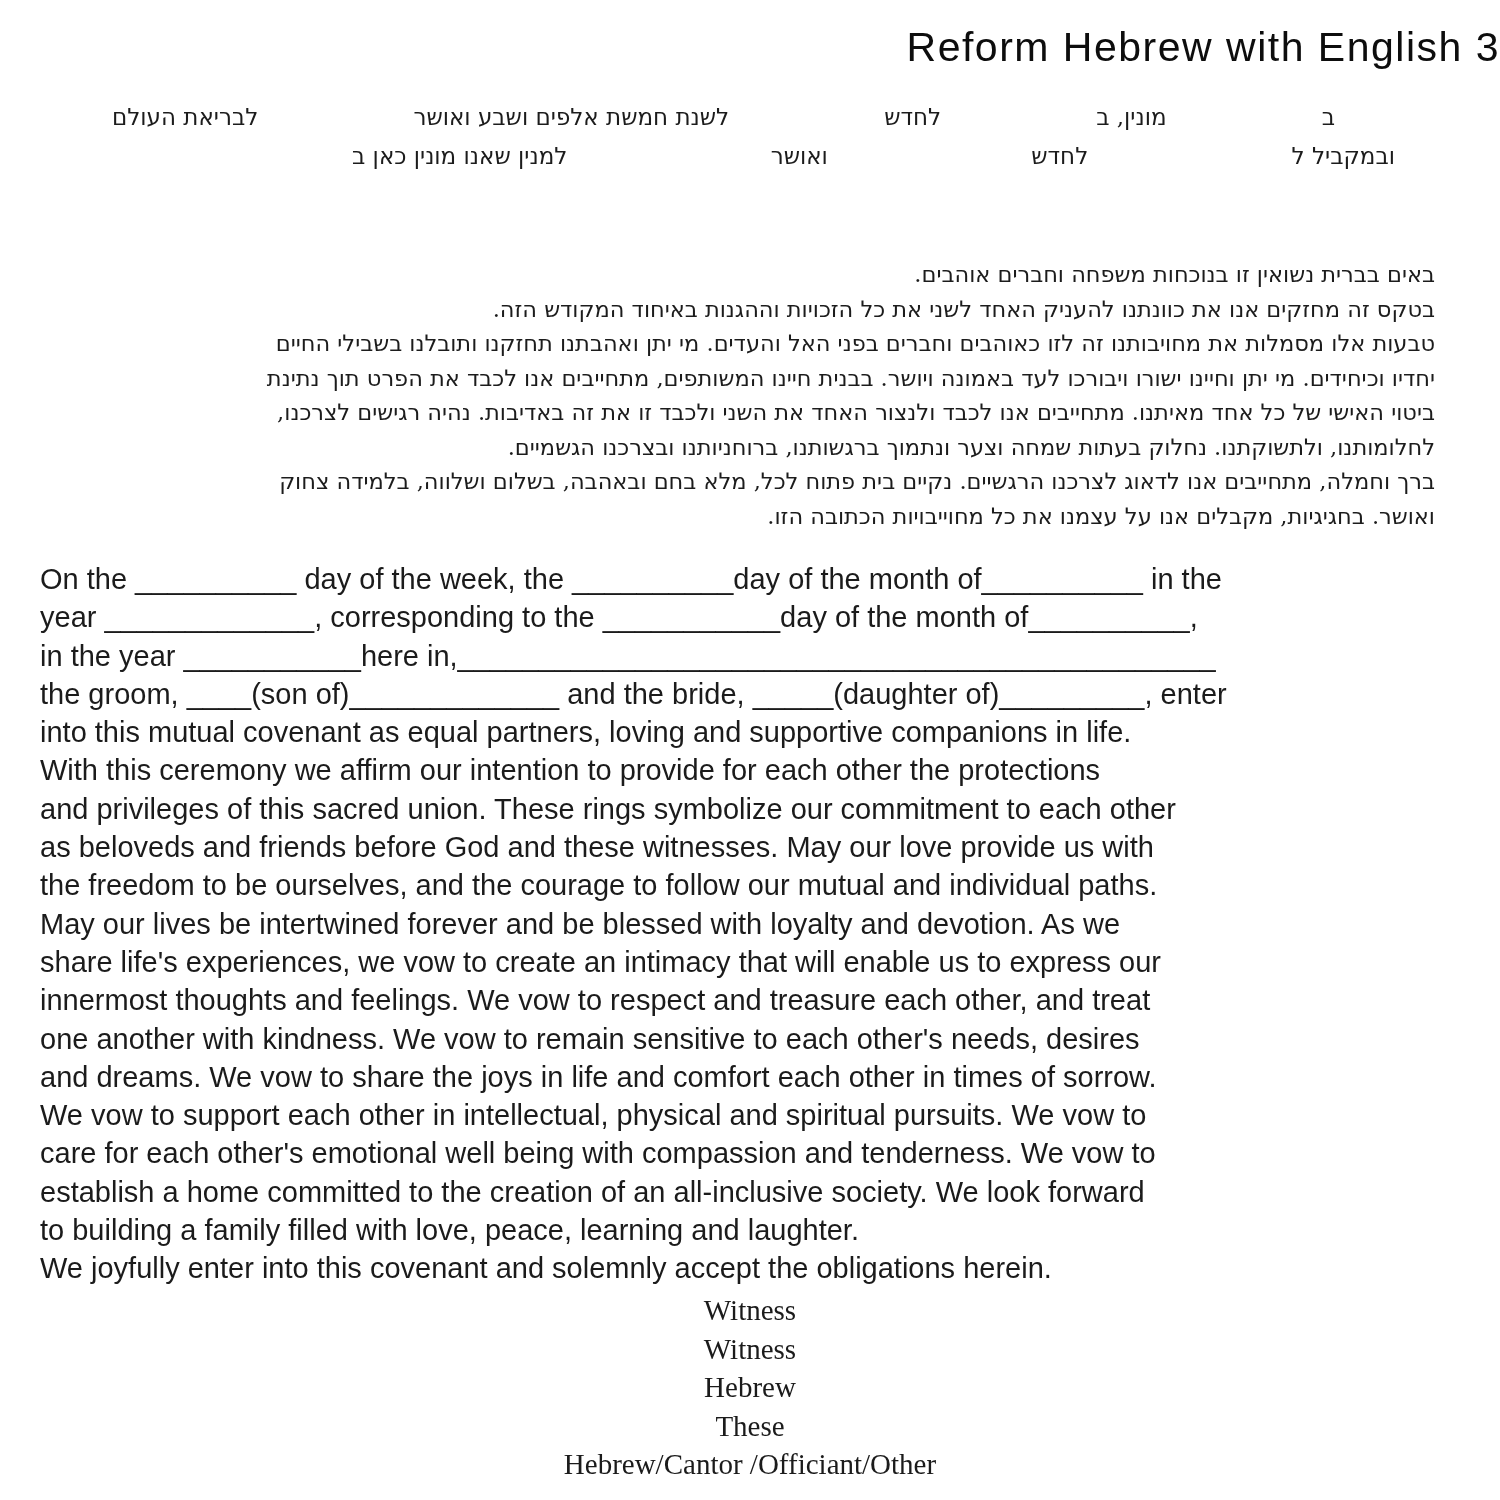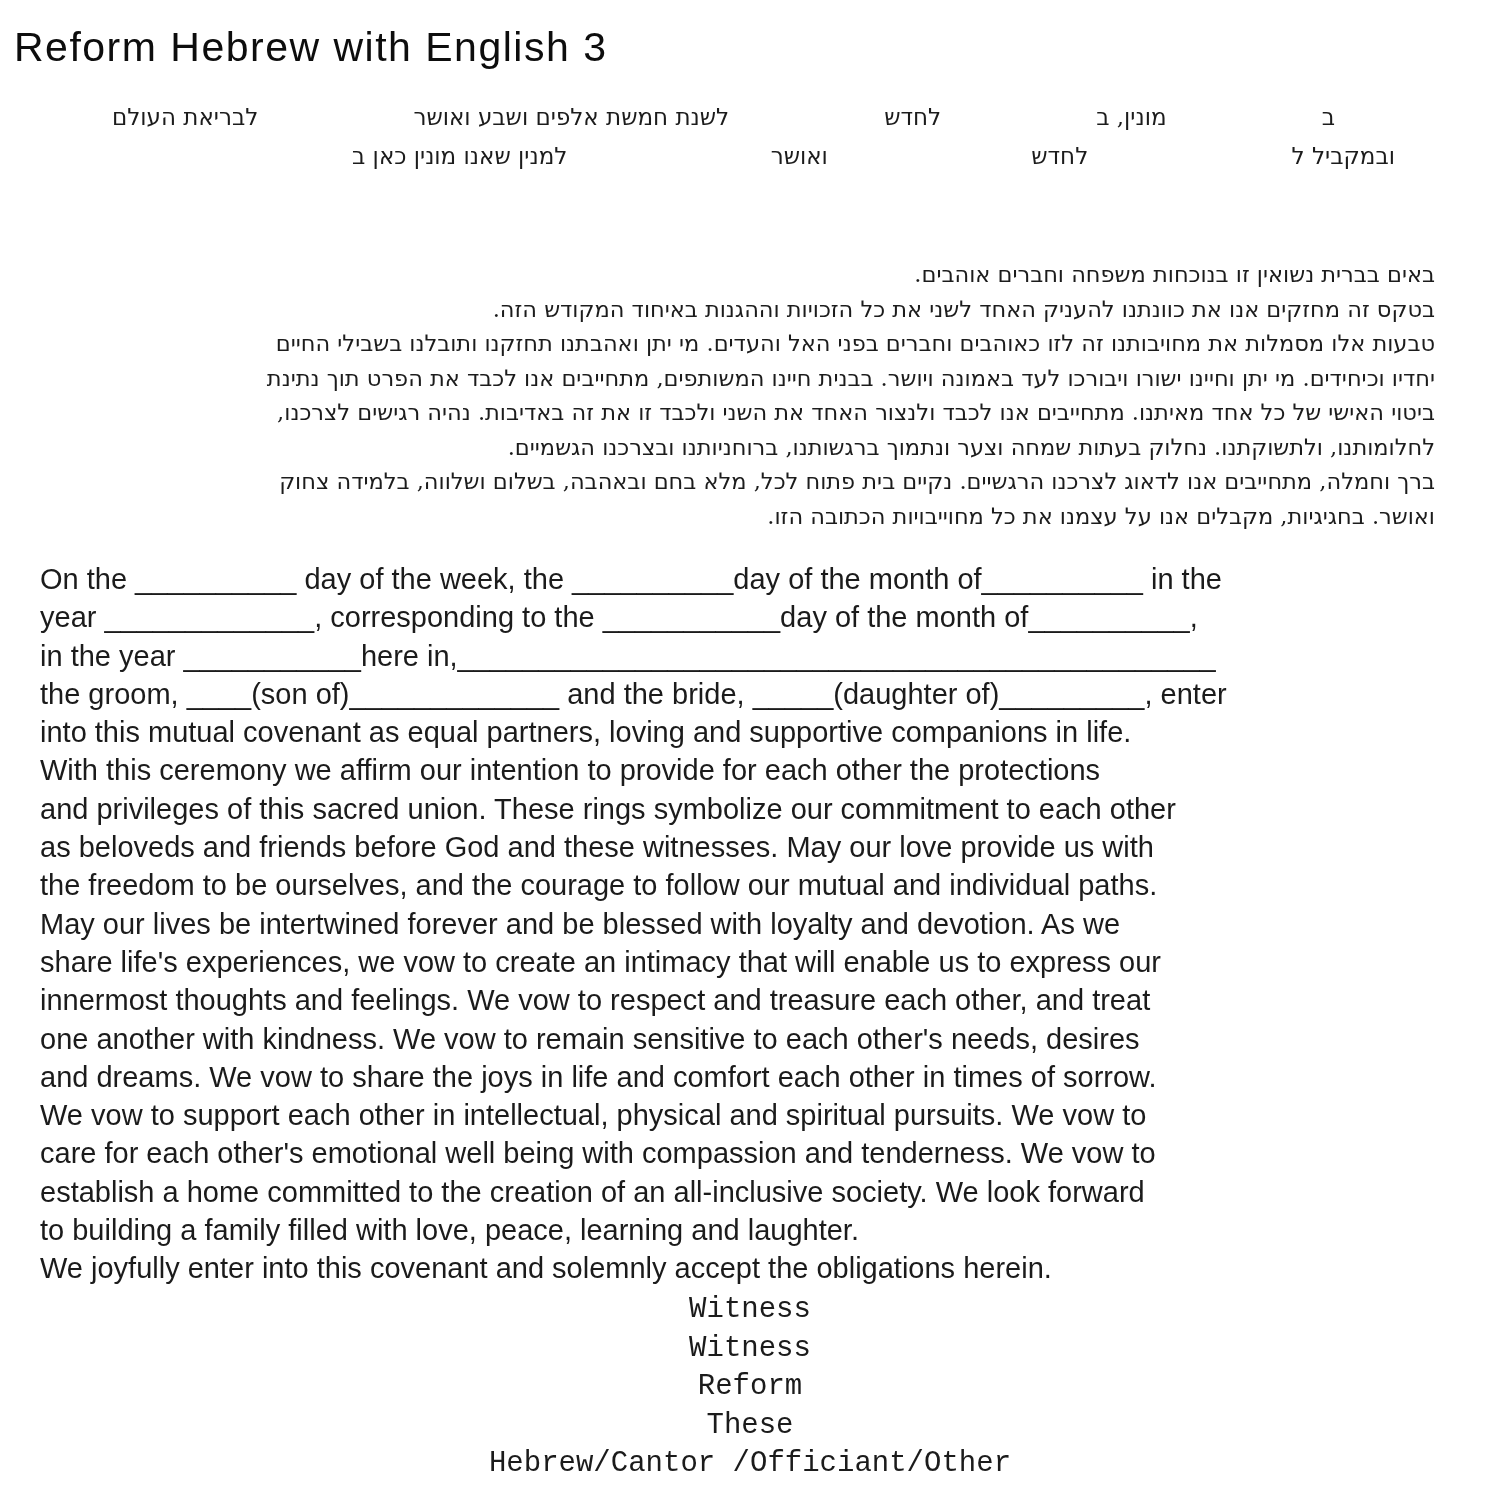--- a/index.html
+++ b/index.html
@@ -13,21 +13,21 @@
     height: 1500px;
     background: #ffffff;
     color: #161616;
     overflow: hidden;
   }
   .title {
     position: absolute;
     top: 24px;
     left: 0;
     right: 0;
-    text-align: left;
+    text-align: right;
     font-family: "Liberation Sans", "DejaVu Sans", sans-serif;
     font-size: 41px;
     font-weight: 400;
     letter-spacing: 1.5px;
     color: #0d0d0d;
     margin-left: 14px;
   }
   .heb {
     font-family: "DejaVu Serif", "DejaVu Sans", serif;
     direction: rtl;
@@ -74,21 +74,21 @@
     font-size: 29px;
     line-height: 38.3px;
     color: #1b1b1b;
   }
   .signatures {
     position: absolute;
     top: 1291px;
     left: 0;
     right: 0;
     text-align: center;
-    font-family: Liberation Mono, monospace;
+    font-family: Liberation Serif, serif;
     font-size: 29px;
     line-height: 38.5px;
     color: #1b1b1b;
   }
 </style>
 </head>
 <body>
 
 <div class="page">
 
@@ -134,18 +134,18 @@
 and dreams. We vow to share the joys in life and comfort each other in times of sorrow.
 We vow to support each other in intellectual, physical and spiritual pursuits. We vow to
 care for each other's emotional well being with compassion and tenderness. We vow to
 establish a home committed to the creation of an all-inclusive society.  We look forward
 to building a family filled with love, peace, learning and laughter.
 We joyfully enter into this covenant and solemnly accept the obligations herein.</div>
 
   <div class="signatures">
     <div>Witness</div>
     <div>Witness</div>
-    <div>Reform</div>
+    <div>Hebrew</div>
     <div>These</div>
     <div>Hebrew/Cantor /Officiant/Other</div>
   </div>
 
 </div>
 
 </body></html>

